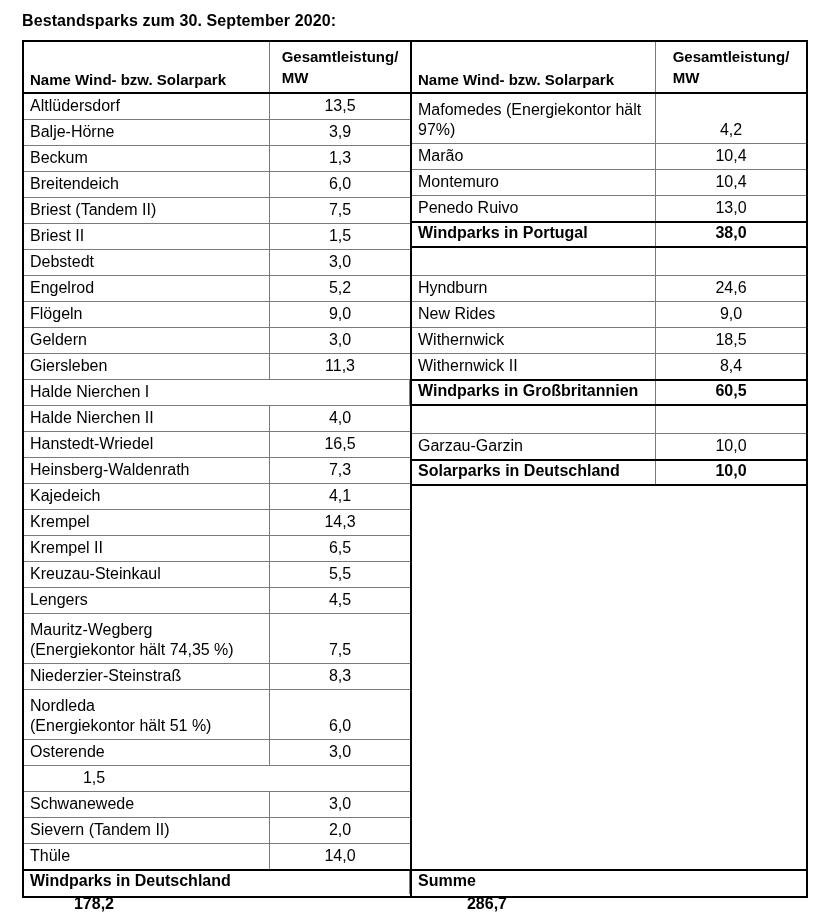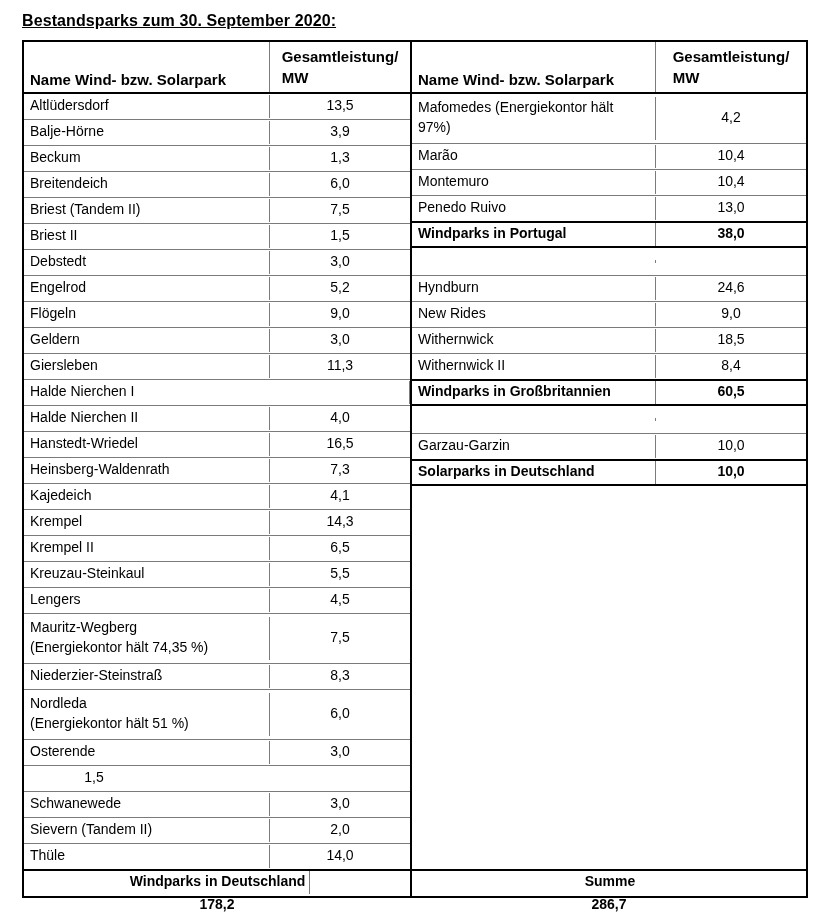--- a/index.html
+++ b/index.html
@@ -15,21 +15,20 @@
     background: #ffffff;
     position: relative;
     overflow: hidden;
   }
   .doc-title {
     font-size: 16px;
     font-weight: bold;
     margin: 0;
     padding: 12px 0 10px 22px;
     letter-spacing: 0.1px;
-    text-decoration: underline;
   }
   .tables {
     display: flex;
     align-items: stretch;
     margin-left: 22px;
     width: 786px;
     box-sizing: border-box;
     border: 2px solid #000000;
   }
   .tbl {
@@ -62,22 +61,21 @@
     line-height: 21px;
   }
   .tbl.left  .hcell.val { width: 140px; }
   .tbl.right .hcell.val { width: 150px; }
 
   .row {
     display: flex;
     height: 26px;
     box-sizing: border-box;
     border-bottom: 1px solid #7b7b7b;
-    font-size: 14px;
-    align-items: center;
+    font-size: 16px;
   }
   .row.tall  { height: 50px; }
   .row.empty { height: 28px; }
   .row.summary, .row.total {
     height: 27px;
     font-weight: bold;
     border-top: 2px solid #000000;
     border-bottom: 2px solid #000000;
     margin-top: -1px;
   }

